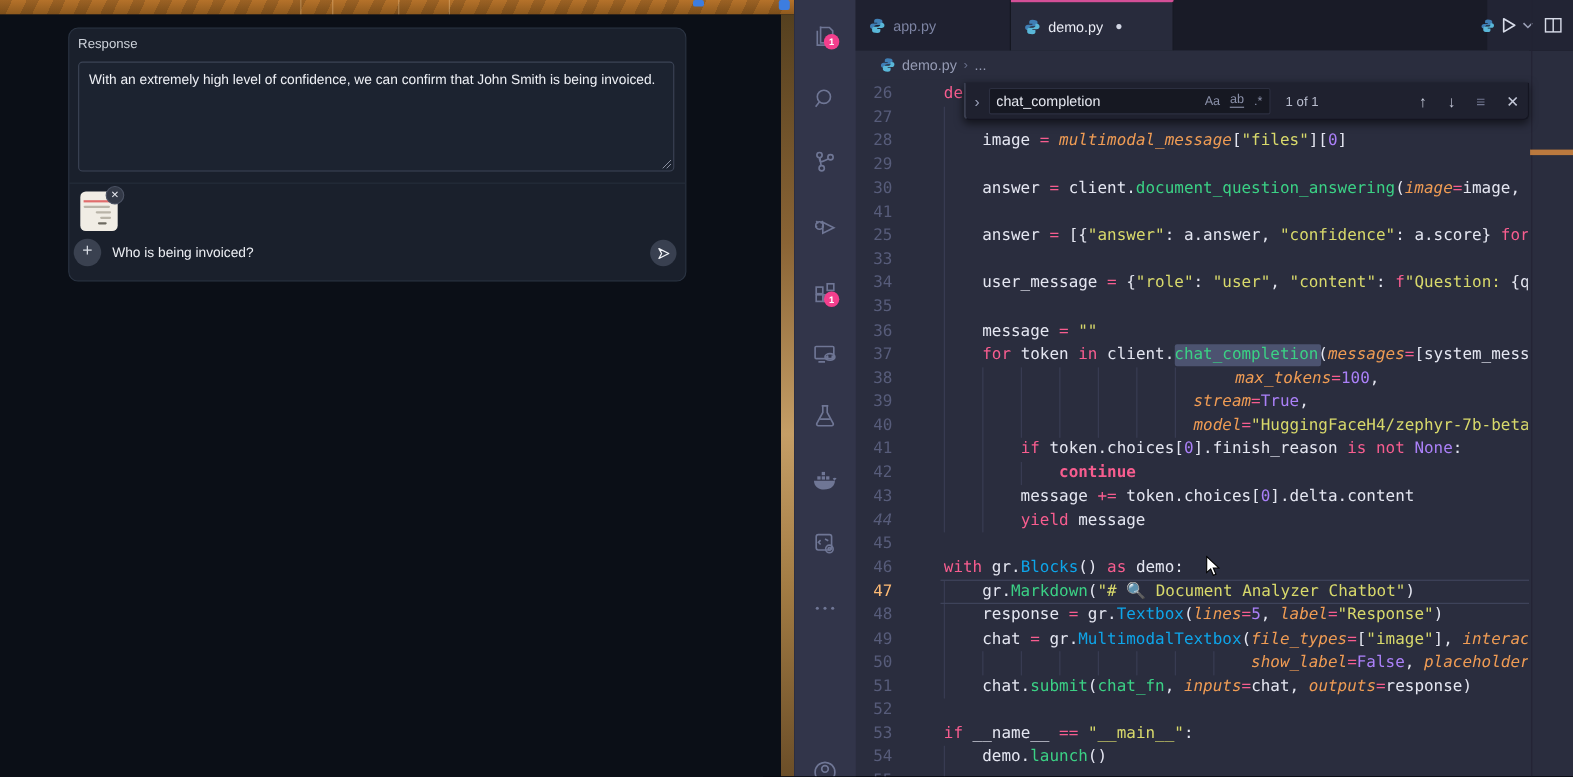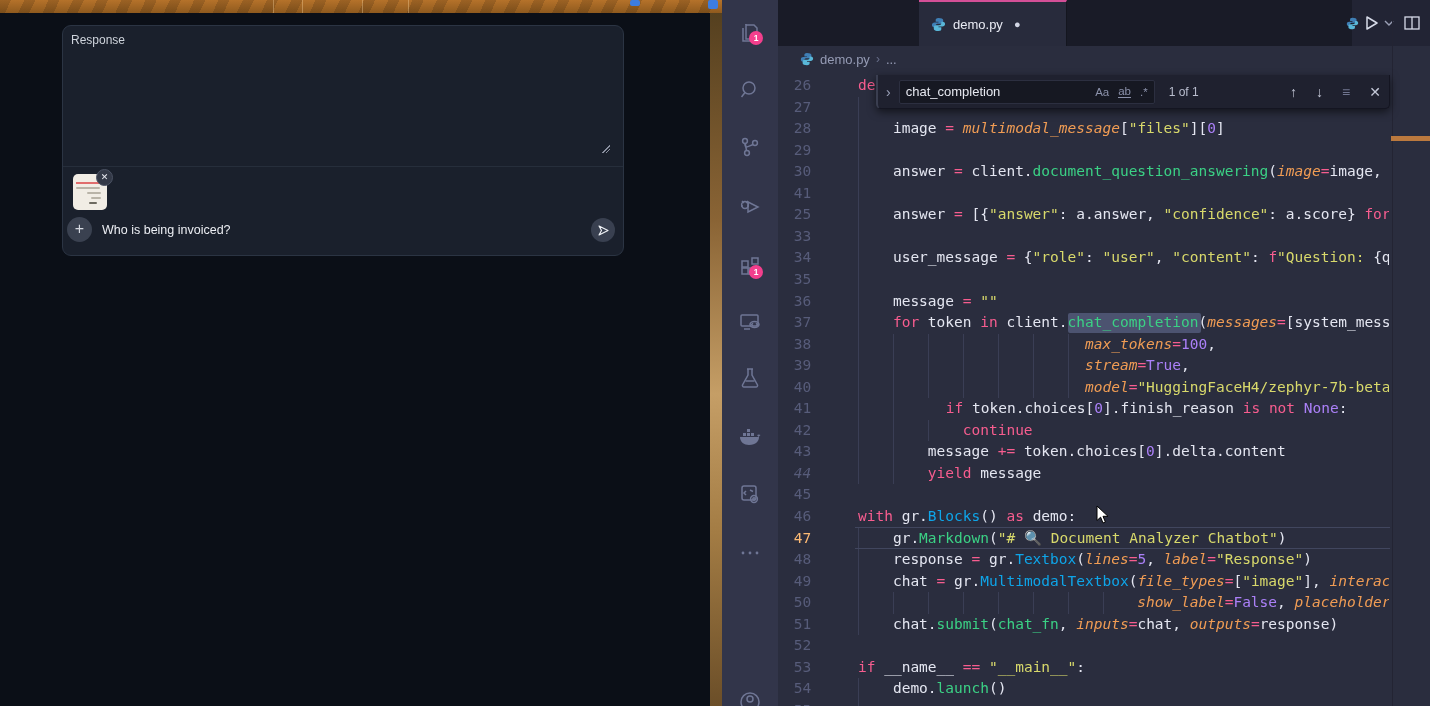--- a/index.html
+++ b/index.html
@@ -84,20 +84,21 @@
     <div class="abs tick" style="left:273px"></div>
     <div class="abs tick" style="left:302px"></div>
     <div class="abs tick" style="left:362px"></div>
     <div class="abs tick" style="left:408px"></div>
     <div class="abs bluedot" style="left:630px;width:10px;height:6px"></div>
     <div class="abs bluedot" style="left:708px;width:10px;height:9px"></div>
   </div>
 
   <div class="abs" id="card"></div>
   <div class="abs" id="resp-label">Response</div>
+  <textarea class="abs" id="resp-box" readonly="" style="">With an extremely high level of confidence, we can confirm that John Smith is being invoiced.</textarea>
   <div class="abs" id="resize-h"></div>
   <div class="abs" id="card-div"></div>
 
   <div class="abs" id="thumb">
     <div id="thumb-red"></div>
     <div class="t-line" style="top:13px;width:24px"></div>
     <div class="t-line" style="top:18px;width:14px;left:14px"></div>
     <div class="t-line" style="top:23px;width:10px;left:18px"></div>
     <div class="t-line" style="top:28px;width:8px;left:16px;background:#6d6a60"></div>
   </div>
@@ -196,20 +197,27 @@
     </div>
     <div class="aicon" style="top:690px">
       <svg viewBox="0 0 24 24">
           <circle cx="12" cy="12" r="9"></circle>
           <circle cx="12" cy="9" r="3"></circle>
         </svg>
     </div>
   </div>
 
   <div class="abs" id="tabbar"></div>
+  <div class="abs tab" style="left:778px;width:141px">
+    <svg width="15" height="15" viewBox="0 0 16 16">
+        <path d="M8 1C5.5 1 5 2.2 5 3.2 V5 h3 v.8 H3.8 C2.2 5.8 1 6.8 1 8.5 S2.2 11 3.8 11 H5 V9.3 C5 7.9 6.1 7.2 7.5 7.2 H10.8 C12 7.2 13 6.3 13 5 V3.2 C13 1.9 11 1 8 1z" fill="#3f7fb5"></path>
+        <path d="M8 15 c2.5 0 3-1.2 3-2.2 V11 H8 v-.8 h4.2 C13.8 10.2 15 9.2 15 7.5 S13.8 5 12.2 5 H11 v1.7 C11 8.1 9.9 8.8 8.5 8.8 H5.2 C4 8.8 3 9.7 3 11 v1.8 C3 14.1 5 15 8 15z" fill="#59b7d8"></path>
+      </svg>
+    <span>app.py</span>
+  </div>
   <div class="abs tab active" style="left:919px;width:148px">
     <svg width="15" height="15" viewBox="0 0 16 16">
         <path d="M8 1C5.5 1 5 2.2 5 3.2 V5 h3 v.8 H3.8 C2.2 5.8 1 6.8 1 8.5 S2.2 11 3.8 11 H5 V9.3 C5 7.9 6.1 7.2 7.5 7.2 H10.8 C12 7.2 13 6.3 13 5 V3.2 C13 1.9 11 1 8 1z" fill="#3f7fb5"></path>
         <path d="M8 15 c2.5 0 3-1.2 3-2.2 V11 H8 v-.8 h4.2 C13.8 10.2 15 9.2 15 7.5 S13.8 5 12.2 5 H11 v1.7 C11 8.1 9.9 8.8 8.5 8.8 H5.2 C4 8.8 3 9.7 3 11 v1.8 C3 14.1 5 15 8 15z" fill="#59b7d8"></path>
       </svg>
     <span>demo.py</span>
     <span class="dot">●</span>
   </div>
   <div class="abs" id="tab-actions">
     <svg width="13" height="13" viewBox="0 0 16 16" style="margin-left:-6px">
@@ -278,29 +286,29 @@
       <div class="crow" style="top: 225.85px;"></div>
       <div class="gut" style="top: 247.4px;">34</div>
       <div class="crow" style="top: 247.4px;"><span class="tk-p">    user_message </span><span class="tk-k">=</span><span class="tk-p"> {</span><span class="tk-s">"role"</span><span class="tk-p">: </span><span class="tk-s">"user"</span><span class="tk-p">, </span><span class="tk-s">"content"</span><span class="tk-p">: </span><span class="tk-k">f</span><span class="tk-s">"Question: </span><span class="tk-p">{question}</span></div>
       <div class="gut" style="top: 268.95px;">35</div>
       <div class="crow" style="top: 268.95px;"></div>
       <div class="gut" style="top: 290.5px;">36</div>
       <div class="crow" style="top: 290.5px;"><span class="tk-p">    message </span><span class="tk-k">=</span><span class="tk-p"> </span><span class="tk-s">""</span></div>
       <div class="gut" style="top: 312.05px;">37</div>
       <div class="crow" style="top: 312.05px;"><span class="tk-p">    </span><span class="tk-k">for</span><span class="tk-p"> token </span><span class="tk-k">in</span><span class="tk-p"> client.</span><span class="tk-hl">chat_completion</span><span class="tk-p">(</span><span class="tk-a">messages</span><span class="tk-k">=</span><span class="tk-p">[system_message, user_message],</span></div>
       <div class="gut" style="top: 333.6px;">38</div>
-      <div class="crow" style="top: 333.6px;"><span class="tk-p">                          </span><span class="tk-a">max_tokens</span><span class="tk-k">=</span><span class="tk-n">100</span><span class="tk-p">,</span></div>
+      <div class="crow" style="top: 333.6px; padding-left: 38px;"><span class="tk-p">                          </span><span class="tk-a">max_tokens</span><span class="tk-k">=</span><span class="tk-n">100</span><span class="tk-p">,</span></div>
       <div class="gut" style="top: 355.15px;">39</div>
       <div class="crow" style="top: 355.15px;"><span class="tk-p">                          </span><span class="tk-a">stream</span><span class="tk-k">=</span><span class="tk-n">True</span><span class="tk-p">,</span></div>
       <div class="gut" style="top: 376.7px;">40</div>
       <div class="crow" style="top: 376.7px;"><span class="tk-p">                          </span><span class="tk-a">model</span><span class="tk-k">=</span><span class="tk-s">"HuggingFaceH4/zephyr-7b-beta"</span></div>
       <div class="gut" style="top: 398.25px;">41</div>
-      <div class="crow" style="top: 398.25px; padding-left: 18px;"><span class="tk-p">        </span><span class="tk-k">if</span><span class="tk-p"> token.choices[</span><span class="tk-n">0</span><span class="tk-p">].finish_reason </span><span class="tk-k">is</span><span class="tk-p"> </span><span class="tk-k">not</span><span class="tk-p"> </span><span class="tk-n">None</span><span class="tk-p">:</span></div>
+      <div class="crow" style="top: 398.25px;"><span class="tk-p">        </span><span class="tk-k">if</span><span class="tk-p"> token.choices[</span><span class="tk-n">0</span><span class="tk-p">].finish_reason </span><span class="tk-k">is</span><span class="tk-p"> </span><span class="tk-k">not</span><span class="tk-p"> </span><span class="tk-n">None</span><span class="tk-p">:</span></div>
       <div class="gut" style="top: 419.8px;">42</div>
-      <div class="crow" style="top: 419.8px;"><span class="tk-p">            </span><span class="tk-k">continue</span></div>
+      <div class="crow" style="top: 419.8px; font-weight: bold;"><span class="tk-p">            </span><span class="tk-k">continue</span></div>
       <div class="gut" style="top: 441.35px;">43</div>
       <div class="crow" style="top: 441.35px;"><span class="tk-p">        message </span><span class="tk-k">+=</span><span class="tk-p"> token.choices[</span><span class="tk-n">0</span><span class="tk-p">].delta.content</span></div>
       <div class="gut" style="top: 462.9px; font-style: italic;">44</div>
       <div class="crow" style="top: 462.9px;"><span class="tk-p">        </span><span class="tk-k">yield</span><span class="tk-p"> message</span></div>
       <div class="gut" style="top: 484.45px;">45</div>
       <div class="crow" style="top: 484.45px;"></div>
       <div class="gut" style="top: 506px;">46</div>
       <div class="crow" style="top: 506px;"><span class="tk-k">with</span><span class="tk-p"> gr.</span><span class="tk-c">Blocks</span><span class="tk-p">() </span><span class="tk-k">as</span><span class="tk-p"> demo:</span></div>
       <div class="gut" style="top: 527.55px; color: #fdba74;">47</div>
       <div class="crow" style="top: 527.55px;"><span class="tk-p">    gr.</span><span class="tk-f">Markdown</span><span class="tk-p">(</span><span class="tk-s">"# 🔍 Document Analyzer Chatbot"</span><span class="tk-p">)</span></div>

